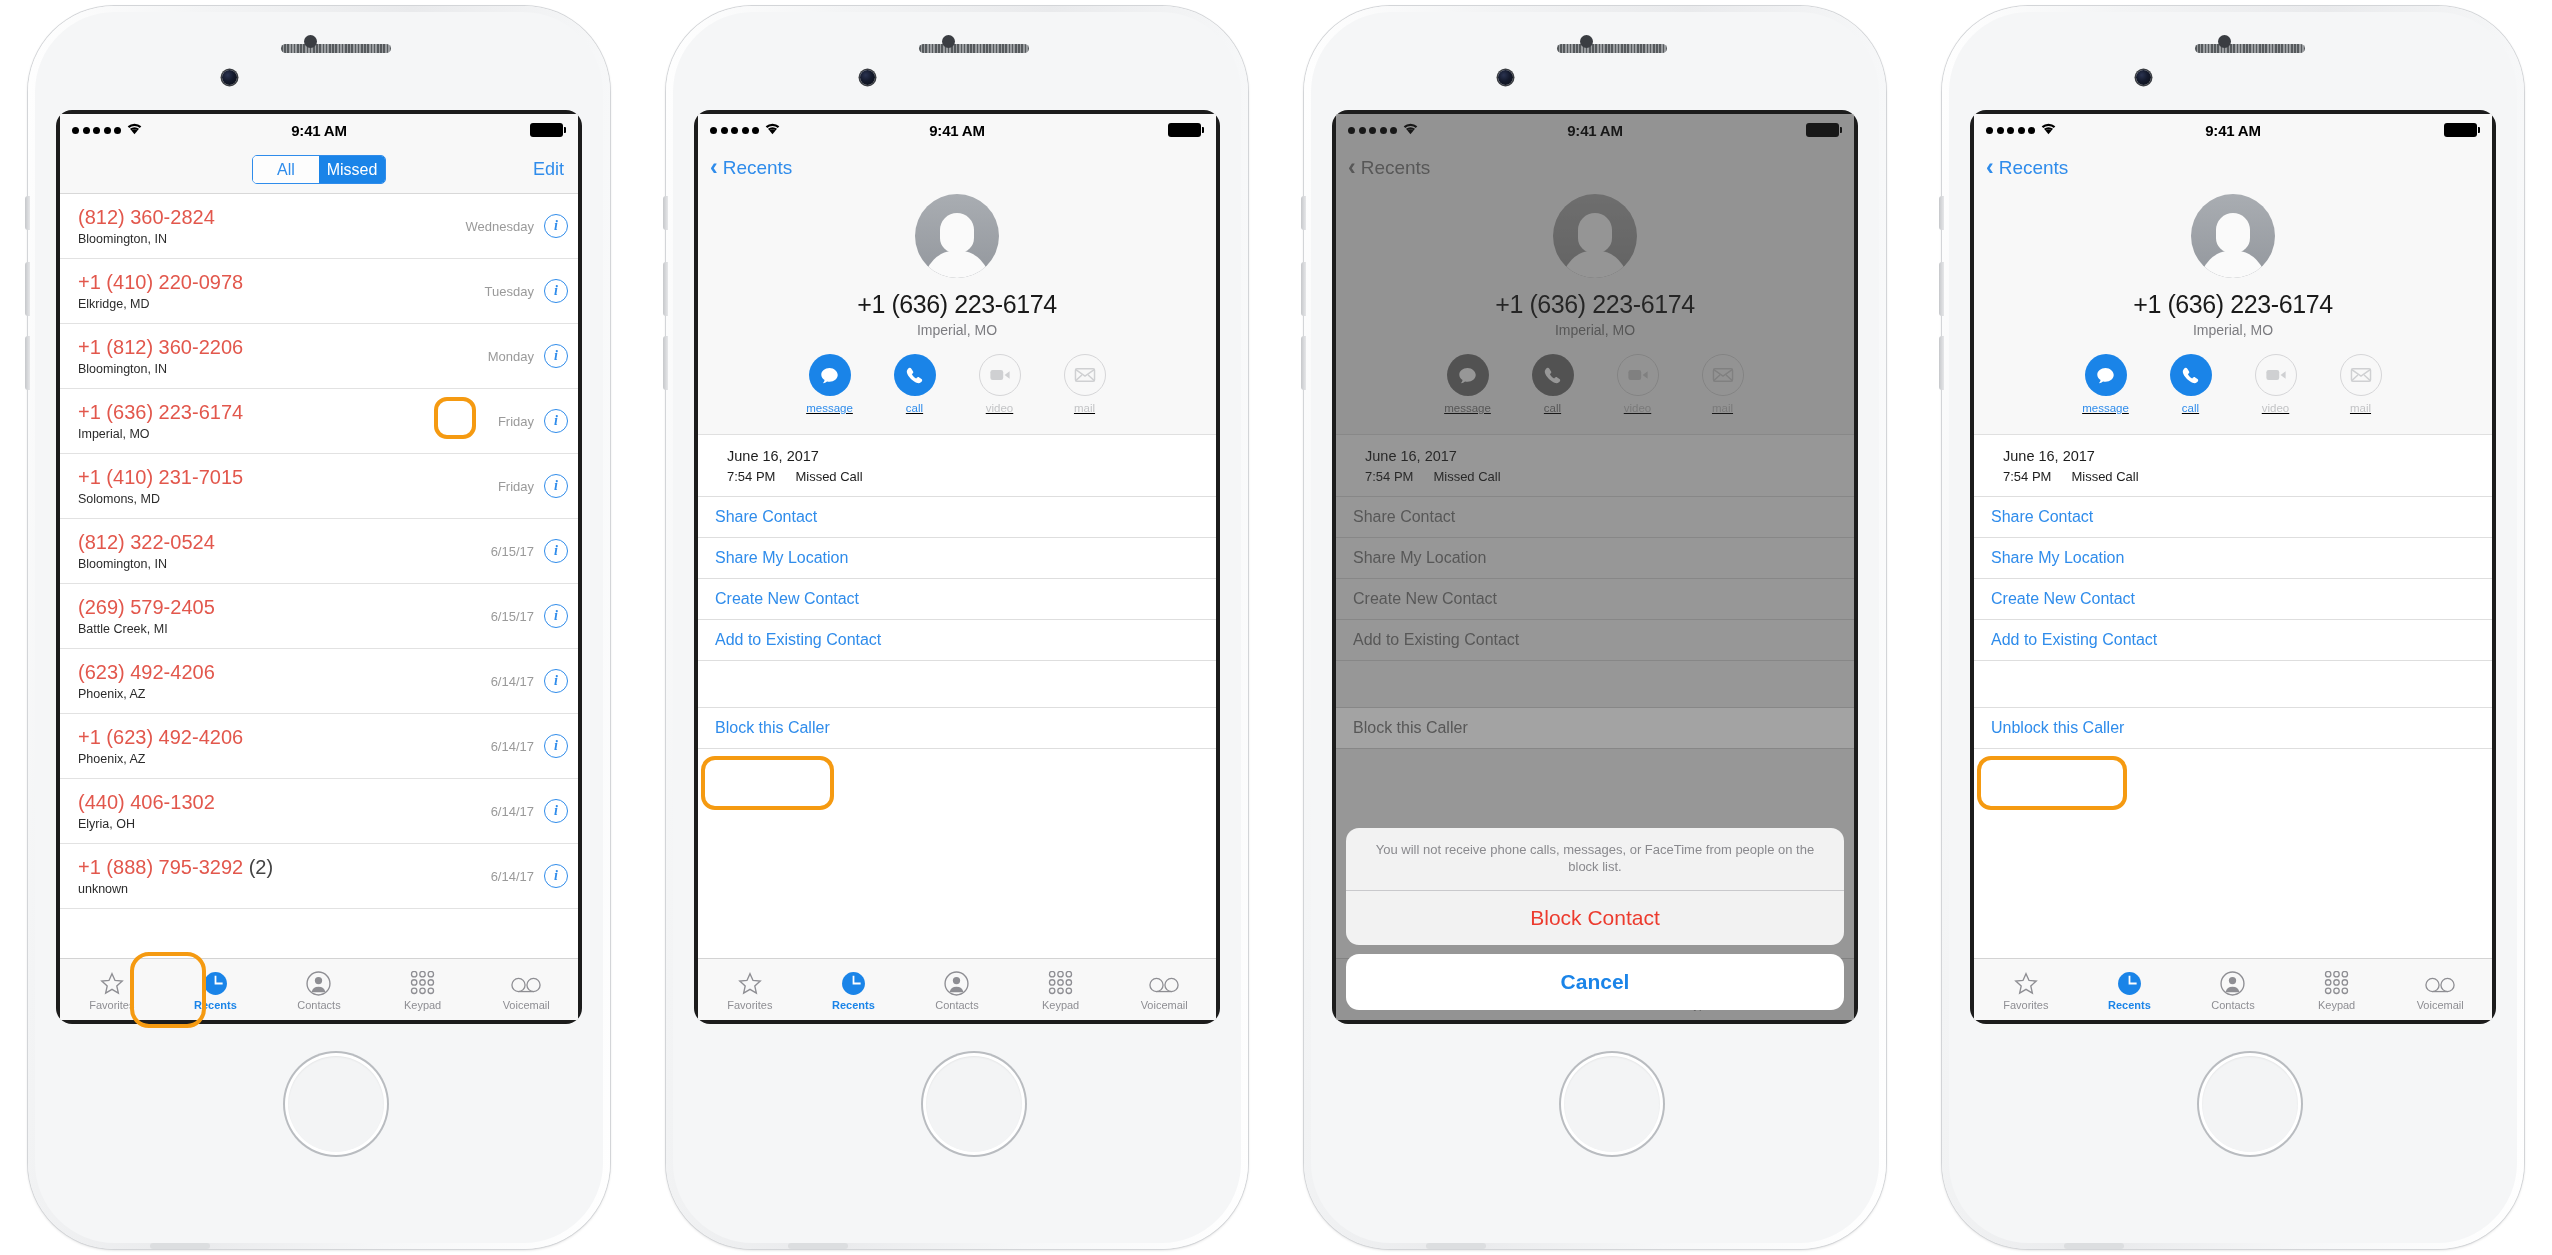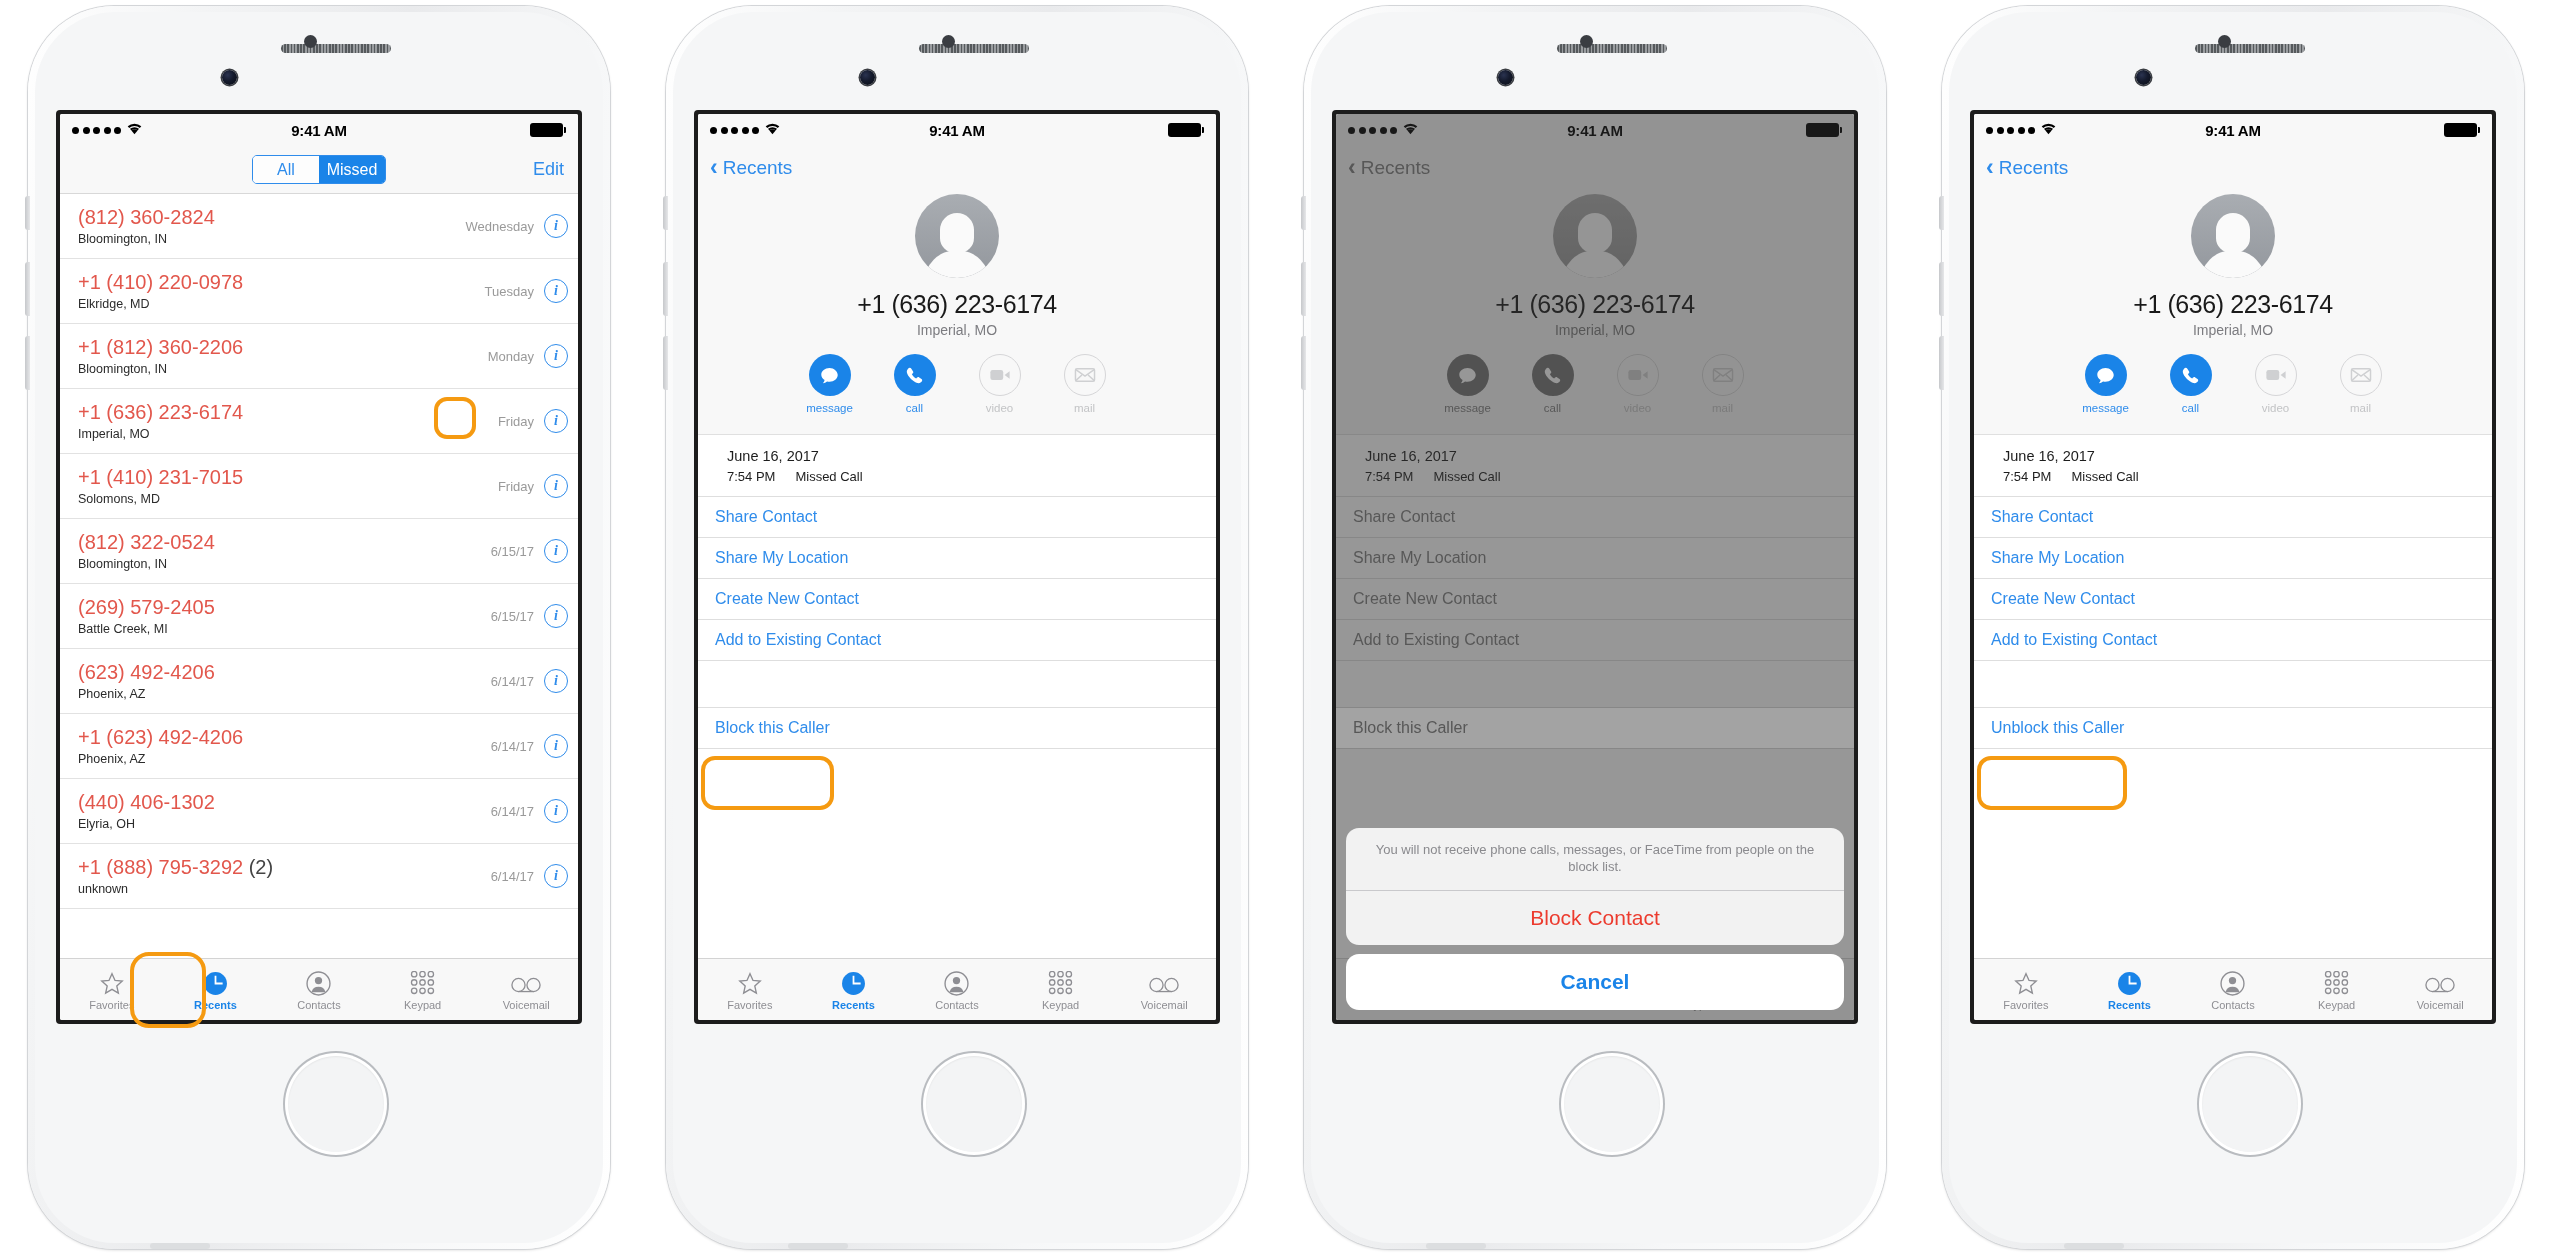--- a/index.html
+++ b/index.html
@@ -39,21 +39,21 @@
   }
   .btn-vol-up { top:262px; height:54px; }
   .btn-vol-dn { top:336px; height:54px; }
   .btn-mute   { top:196px; height:34px; }
 
   .screen-outer {
     position:absolute;
     left:56px; top:110px;
     width:526px; height:914px;
     background:#1c1c1c;
-    border-radius:4px;
+    border-radius:16px;
     padding:4px;
   }
   .screen {
     position:relative;
     width:518px; height:906px;
     background:#fff;
     overflow:hidden;
     border-radius:2px;
   }
 
@@ -186,21 +186,21 @@
     position:absolute; left:50%; top:19px; transform:translateX(-50%);
     width:34px; height:40px; border-radius:17px 17px 15px 15px; background:#fafafa;
   }
   .av-body {
     position:absolute; left:50%; bottom:-18px; transform:translateX(-50%);
     width:66px; height:46px; border-radius:34px 34px 0 0; background:#fafafa;
   }
   .det-num { font-size:25px; color:#1a1a1a; letter-spacing:-.4px; }
   .det-loc { font-size:14px; color:#7c7c80; margin-top:3px; }
 
-  .actions { display:flex; justify-content:center; gap:33px; margin-top:16px; }
+  .actions { display:flex; justify-content:center; gap:33px; margin-top:16px;text-decoration:underline; }
   .action { width:52px; text-align:center; }
   .act-circle {
     width:42px; height:42px; border-radius:50%; margin:0 auto 6px;
     background:#1a84e8; display:flex; align-items:center; justify-content:center;
     color:#fff;
   }
   .act-circle.off { background:transparent; border:1.4px solid #d6d6d8; color:#cfd0d2; }
   .act-label { font-size:11.5px; color:#2f8ceb; }
   .act-label.off { color:#c3c4c6; }
 

